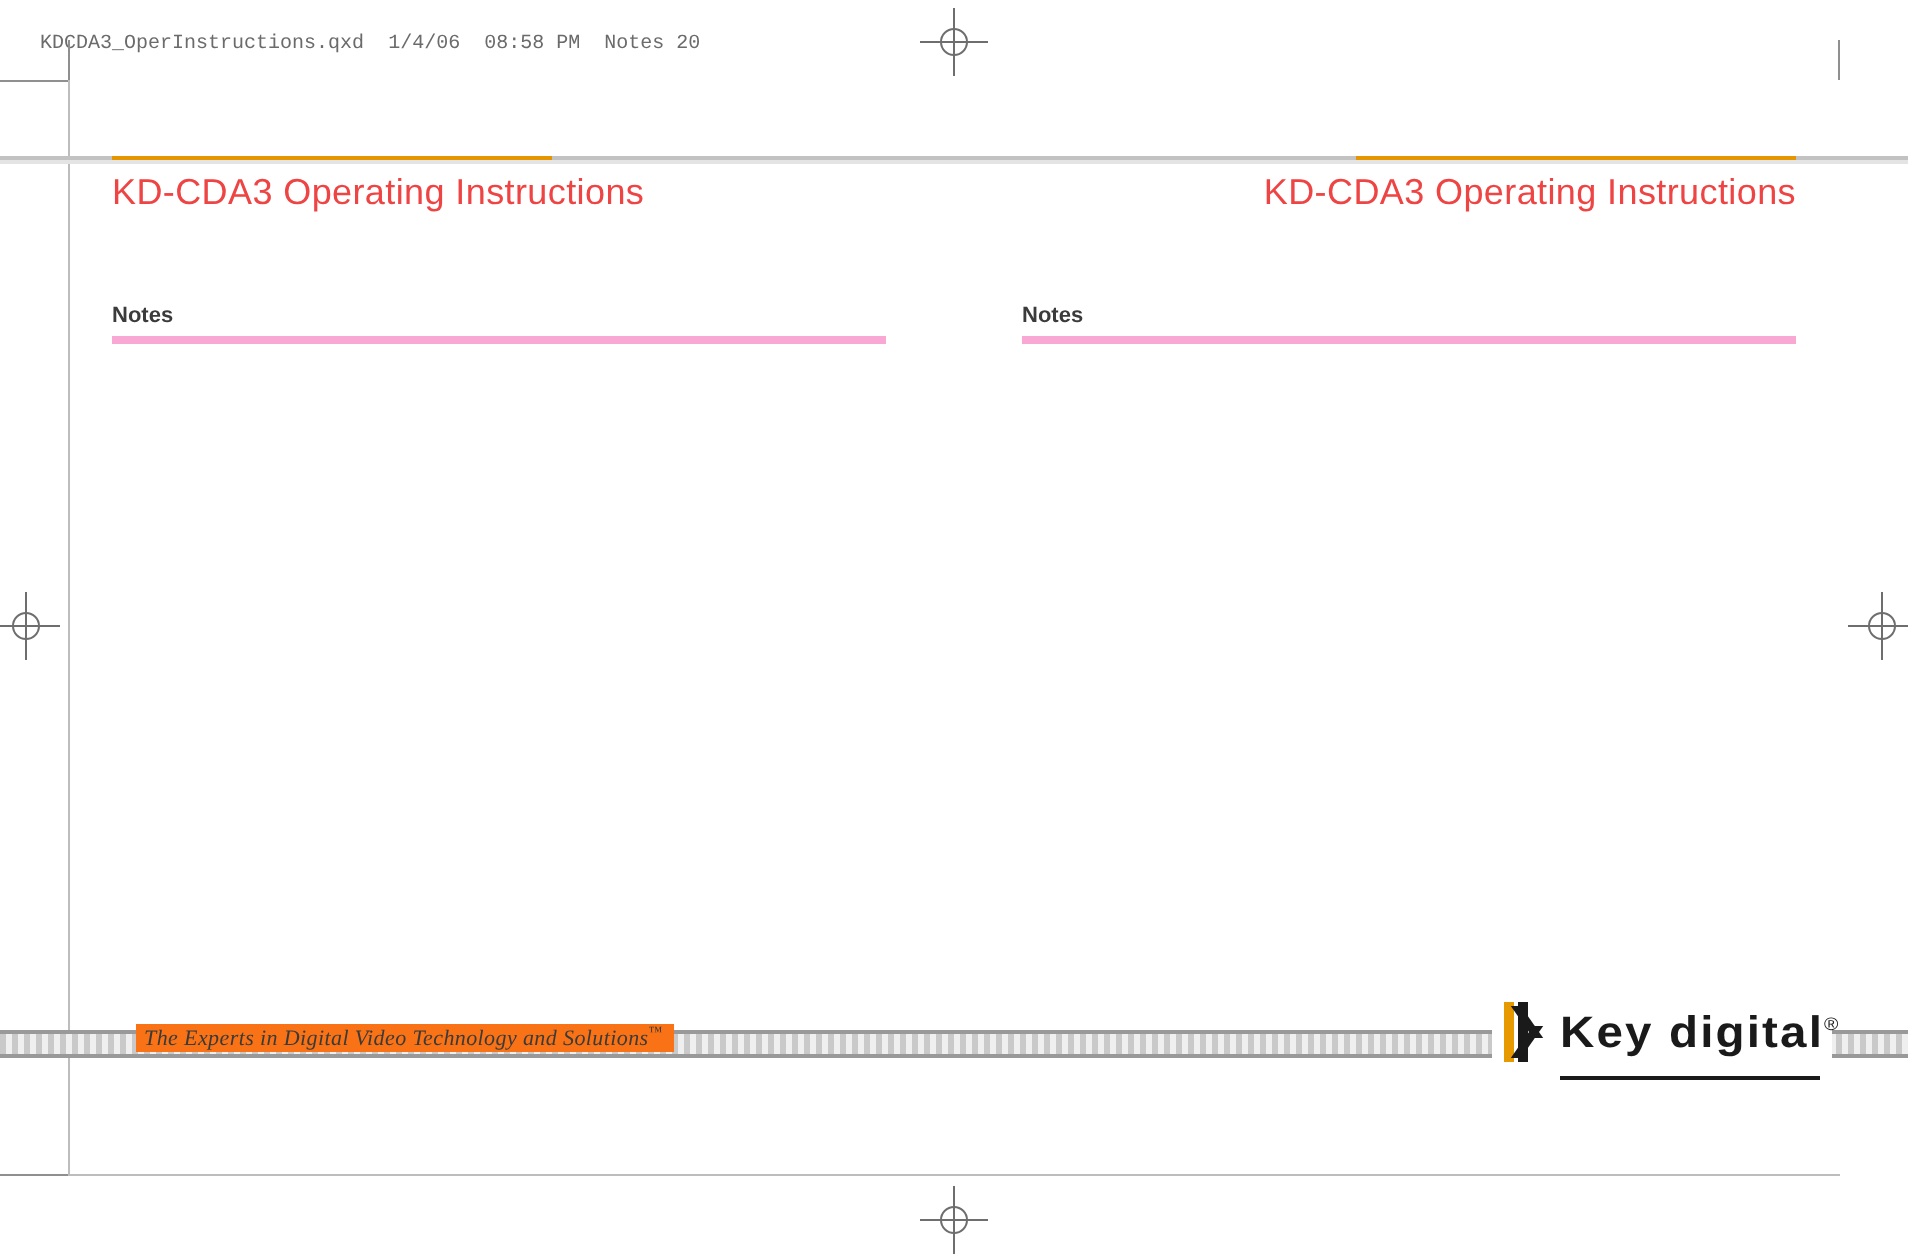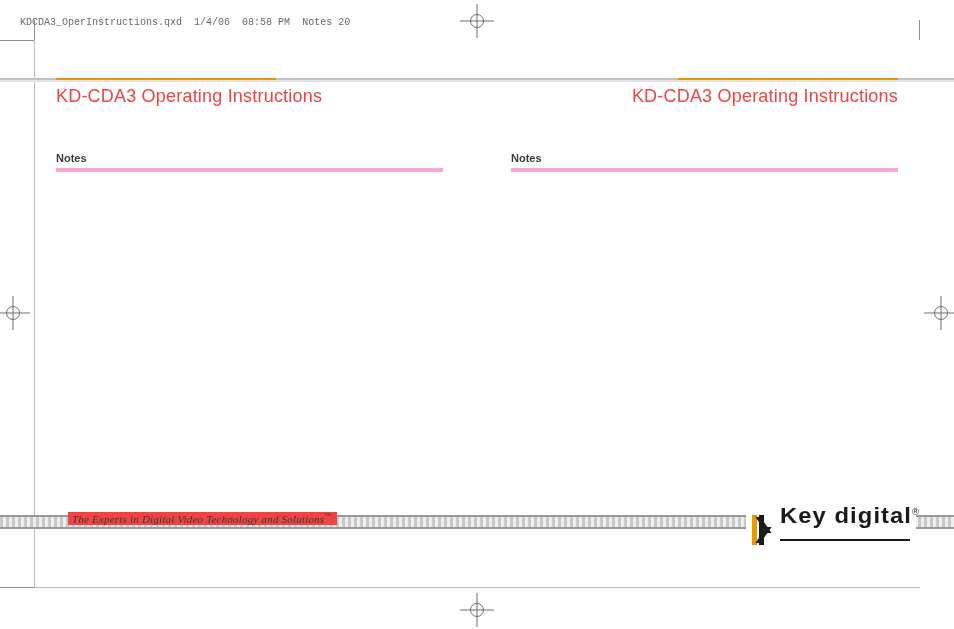--- a/index.html
+++ b/index.html
@@ -126,21 +126,21 @@
       #c9c9c9 0, #c9c9c9 3px,
       #efefef 3px, #efefef 6px
     );
     border-top: 2px solid #999;
     border-bottom: 2px solid #999;
   }
   .footer-tagline {
     position: absolute;
     left: 68px;
     top: -3px;
-    background: #ef4444;
+    background: #f97316;
     padding: 0 6px 0 4px;
     font-family: Georgia, "Times New Roman", serif;
     font-style: italic;
     font-size: 11px;
     color: #3a3a3a;
     letter-spacing: 0.2px;
   }
   .footer-tagline sup {
     font-size: 7px;
     vertical-align: super;
@@ -148,21 +148,21 @@
   }
 
   
   .logo-wrap {
     position: absolute;
     right: 38px;
     bottom: 84px;
     background: #fff;
     padding: 0 6px;
     display: flex;
-    align-items: flex-end;
+    align-items: flex-start;
   }
   .logo-k {
     width: 24px;
     height: 30px;
     position: relative;
     margin-right: 4px;
   }
   .logo-k .bar-orange {
     position: absolute;
     left: 0; top: 0; width: 5px; height: 30px;

